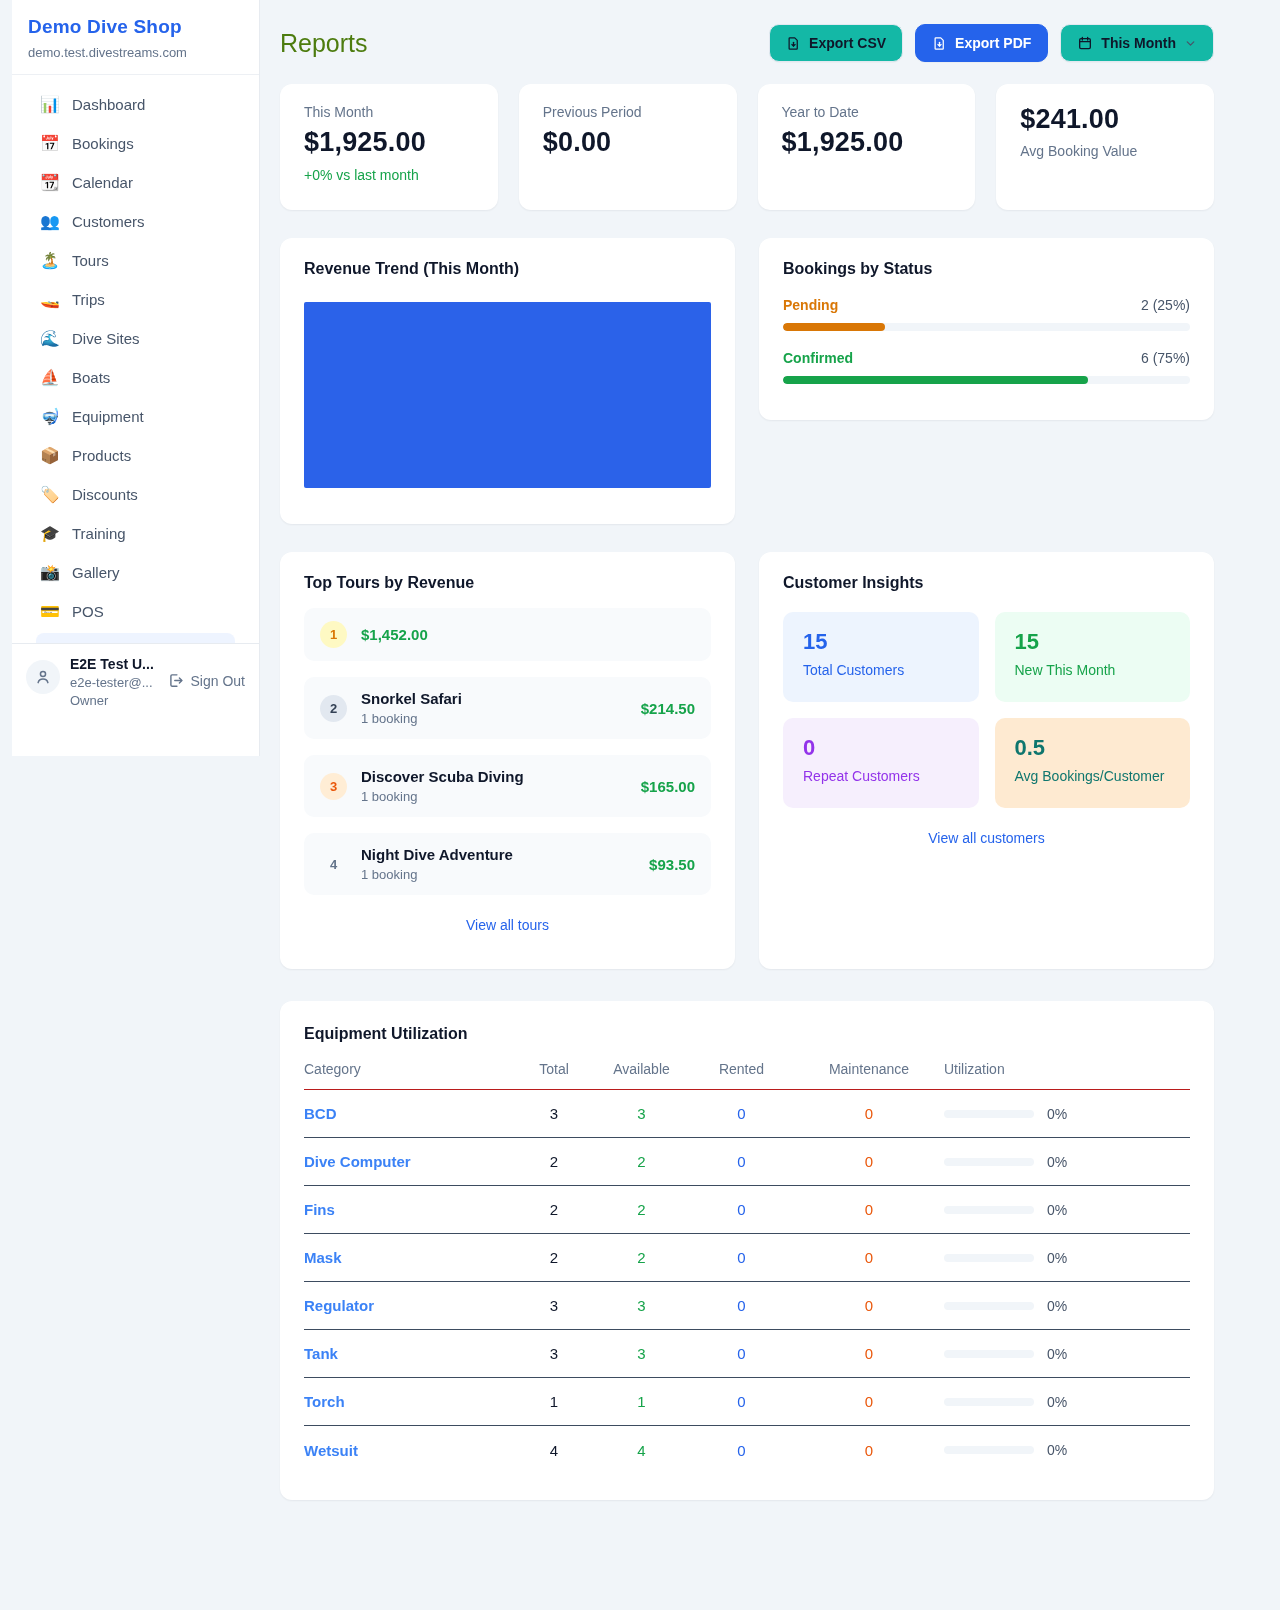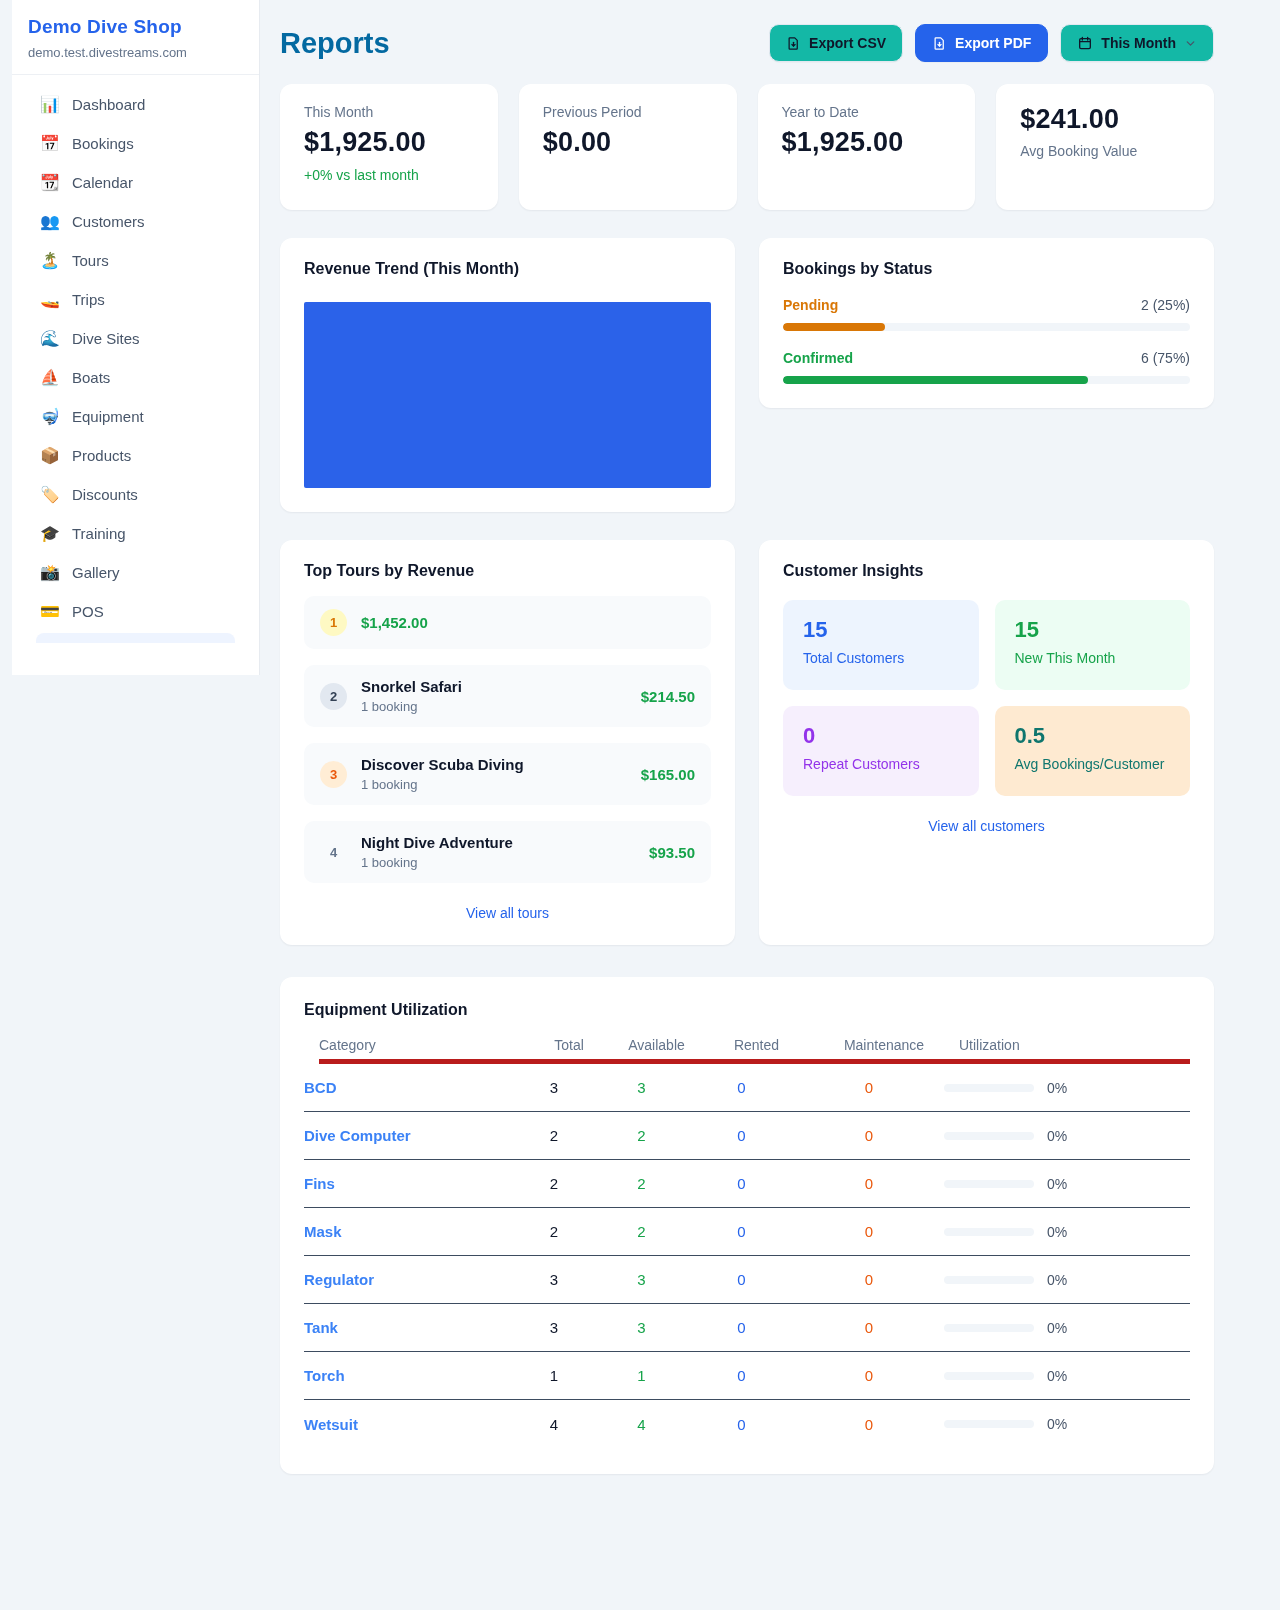--- a/index.html
+++ b/index.html
@@ -36,21 +36,21 @@
   .user-name { font-size:14px; font-weight:700; color:#0f172a; white-space:nowrap; }
   .user-email, .user-role { font-size:13px; color:#64748b; margin-top:3px; white-space:nowrap; }
   .signout {
     display:flex; align-items:center; gap:7px; color:#64748b; font-size:14px;
     margin-top:16px; cursor:pointer; flex:none;
   }
 
   
   .main { margin-left:248px; padding:24px 66px 48px 32px; }
   .page-head { display:flex; align-items:center; justify-content:space-between; }
-  .page-title { font-size:29px; font-weight:700; color:#0369a1; }
+  .page-title { font-size:25px; font-weight:400; color:#4d7c0f; }
   .head-actions { display:flex; gap:12px; }
   .btn {
     height:38px; padding:0 16px; border-radius:10px; background:#14b8a6;
     border:1px solid #e2e8f0; display:inline-flex; align-items:center; gap:8px;
     font-size:14px; font-weight:700; color:#0f172a; cursor:pointer;
     box-shadow:0 1px 1px rgba(15,23,42,.03);
   }
   .btn.primary { background:#2563eb; border-color:#2563eb; color:#ffffff; }
   .btn svg { display:block; }
 
@@ -63,21 +63,21 @@
   .stats-row { margin-top:22px; display:grid; grid-template-columns:repeat(4,1fr); gap:21px; }
   .stat-card { padding:20px 24px; min-height:126px; }
   .stat-label { font-size:14px; color:#64748b; }
   .stat-value { font-size:27px; font-weight:800; color:#0f172a; margin-top:7px; letter-spacing:.2px; }
   .stat-sub { font-size:14px; color:#16a34a; margin-top:9px; }
   .stat-card.reversed .stat-value { margin-top:0; }
   .stat-card.reversed .stat-label { margin-top:8px; }
 
   
   .charts-row { margin-top:28px; display:grid; grid-template-columns:1fr 1fr; gap:24px; align-items:start; }
-  .card-pad { padding:22px 24px 24px; }
+  .card-pad { padding:22px 24px 36px; }
   .card-title { font-size:16px; font-weight:700; color:#0f172a; }
   .rev-chart { margin-top:24px; height:186px; border-radius:2px; }
 
   .status-row { margin-top:19px; }
   .status-line { display:flex; justify-content:space-between; align-items:baseline; }
   .status-name { font-size:14px; font-weight:700; }
   .status-count { font-size:14px; color:#475569; }
   .track { margin-top:10px; height:8px; background:#f1f5f9; border-radius:4px; overflow:hidden; }
   .fill { height:100%; border-radius:4px; }
 
@@ -110,21 +110,21 @@
   .tile.t-purple { background:#f6effd; } .tile.t-purple .tile-value, .tile.t-purple .tile-label { color:#9333ea; }
   .tile.t-orange { background:#feead1; } .tile.t-orange .tile-value, .tile.t-orange .tile-label { color:#0f766e; }
 
   
   .equip-card { margin-top:32px; padding:24px 24px 26px; }
   .tbl { margin-top:18px; }
   .trow {
     display:grid; grid-template-columns:210px 80px 95px 105px 150px 1fr;
     align-items:center;
   }
-  .thead { padding-bottom:6px; border-bottom:5px solid #b91c1c;margin-left:15px; }
+  .thead { padding-bottom:12px; border-bottom:1px solid #b91c1c; }
   .thead .tc { font-size:14px; color:#64748b; font-weight:400; }
   .tbody-row { height:48px; border-bottom:1px solid #3d4c60; }
   .tbody-row:last-child { border-bottom:none; }
   .tc { text-align:center; font-size:15px; }
   .tc.left { text-align:left; }
   .tc.cat { font-weight:700; color:#3b82f6; }
   .tc.total { color:#0f172a; }
   .tc.avail { color:#16a34a; }
   .tc.rented { color:#2563eb; }
   .tc.maint { color:#ea580c; }
@@ -193,20 +193,41 @@
     <div class="nav-item">
         <span class="ni">📸</span>
         <span>Gallery</span>
       </div>
     <div class="nav-item">
         <span class="ni">💳</span>
         <span>POS</span>
       </div>
     <div class="active-sliver"></div>
   </nav>
+  <div class="user-box">
+    <div class="avatar">
+      <svg width="18" height="18" viewBox="0 0 24 24" fill="none" stroke="#64748b" stroke-width="2" stroke-linecap="round">
+          <circle cx="12" cy="8" r="3.4"></circle>
+          <path d="M5.5 19.5c.8-3.2 3.4-4.8 6.5-4.8s5.7 1.6 6.5 4.8"></path>
+        </svg>
+    </div>
+    <div class="user-meta">
+      <div class="user-name">E2E Test U...</div>
+      <div class="user-email">e2e-tester@...</div>
+      <div class="user-role">Owner</div>
+    </div>
+    <div class="signout">
+      <svg width="17" height="17" viewBox="0 0 24 24" fill="none" stroke="#64748b" stroke-width="2" stroke-linecap="round" stroke-linejoin="round">
+          <path d="M14 4h-7a1.5 1.5 0 0 0-1.5 1.5v13A1.5 1.5 0 0 0 7 20h7"></path>
+          <path d="M11 12h9.5"></path>
+          <path d="M17.5 8.5 21 12l-3.5 3.5"></path>
+        </svg>
+      <span>Sign Out</span>
+    </div>
+  </div>
 </aside>
 
 <main class="main">
 
   <div class="page-head">
     <h1 class="page-title">Reports</h1>
     <div class="head-actions">
       <button class="btn">
         <svg width="15" height="15" viewBox="0 0 24 24" fill="none" stroke="#0f172a" stroke-width="2" stroke-linecap="round" stroke-linejoin="round">
             <path d="M6 3h8l4 4v13a1 1 0 0 1-1 1H6a1 1 0 0 1-1-1V4a1 1 0 0 1 1-1z"></path>

